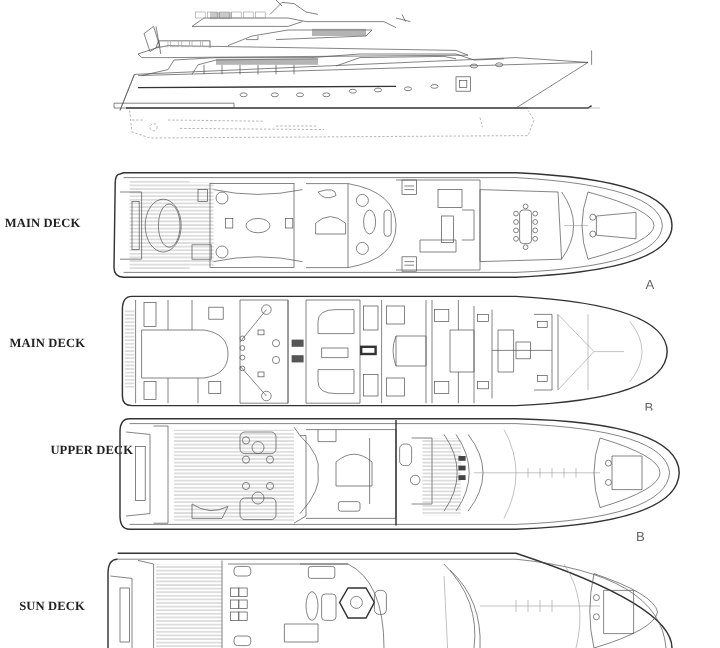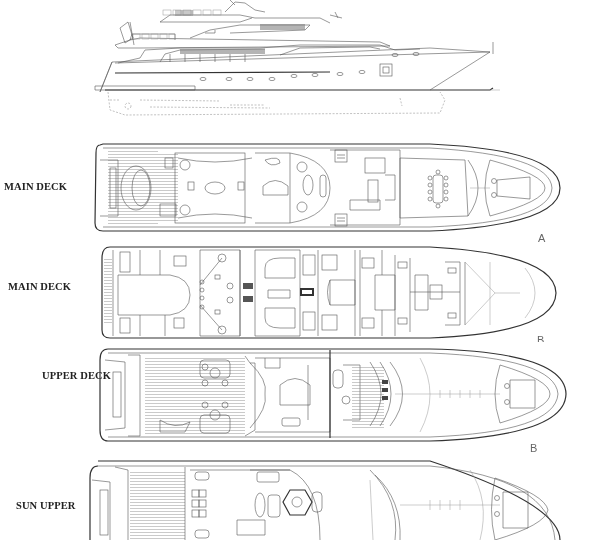--- a/index.html
+++ b/index.html
@@ -325,17 +325,17 @@
     <path class="ln" d="M495,478 Q545,495 548,510 Q545,525 495,540 Q488,510 495,478 Z"></path>
     <path class="ln" d="M503,492 L528,492 L528,528 L503,528 Z" fill="url(#planksV)"></path>
     <circle class="ln" cx="497" cy="498" r="2.5"></circle>
       <circle class="ln" cx="497" cy="514" r="2.5"></circle>
   </g>
 </svg>
 
 <div class="deck-label" style="left:4px; top:181px;">MAIN DECK</div>
 <div class="deck-label" style="left:8px; top:281px;">MAIN DECK</div>
 <div class="deck-label" style="left:11px; top:370px;margin-left:31px;">UPPER DECK</div>
-<div class="deck-label" style="left:16px; top:500px;">SUN UPPER</div>
+<div class="deck-label" style="left:16px; top:500px;">SUN DECK</div>
 
 <div class="view-letter" style="left:538px; top:232px;">A</div>
 <div class="view-letter" style="left:537px; top:334px; height:8px; overflow:hidden;">B</div>
 <div class="view-letter" style="left:530px; top:442px;">B</div>
 
 </body></html>

